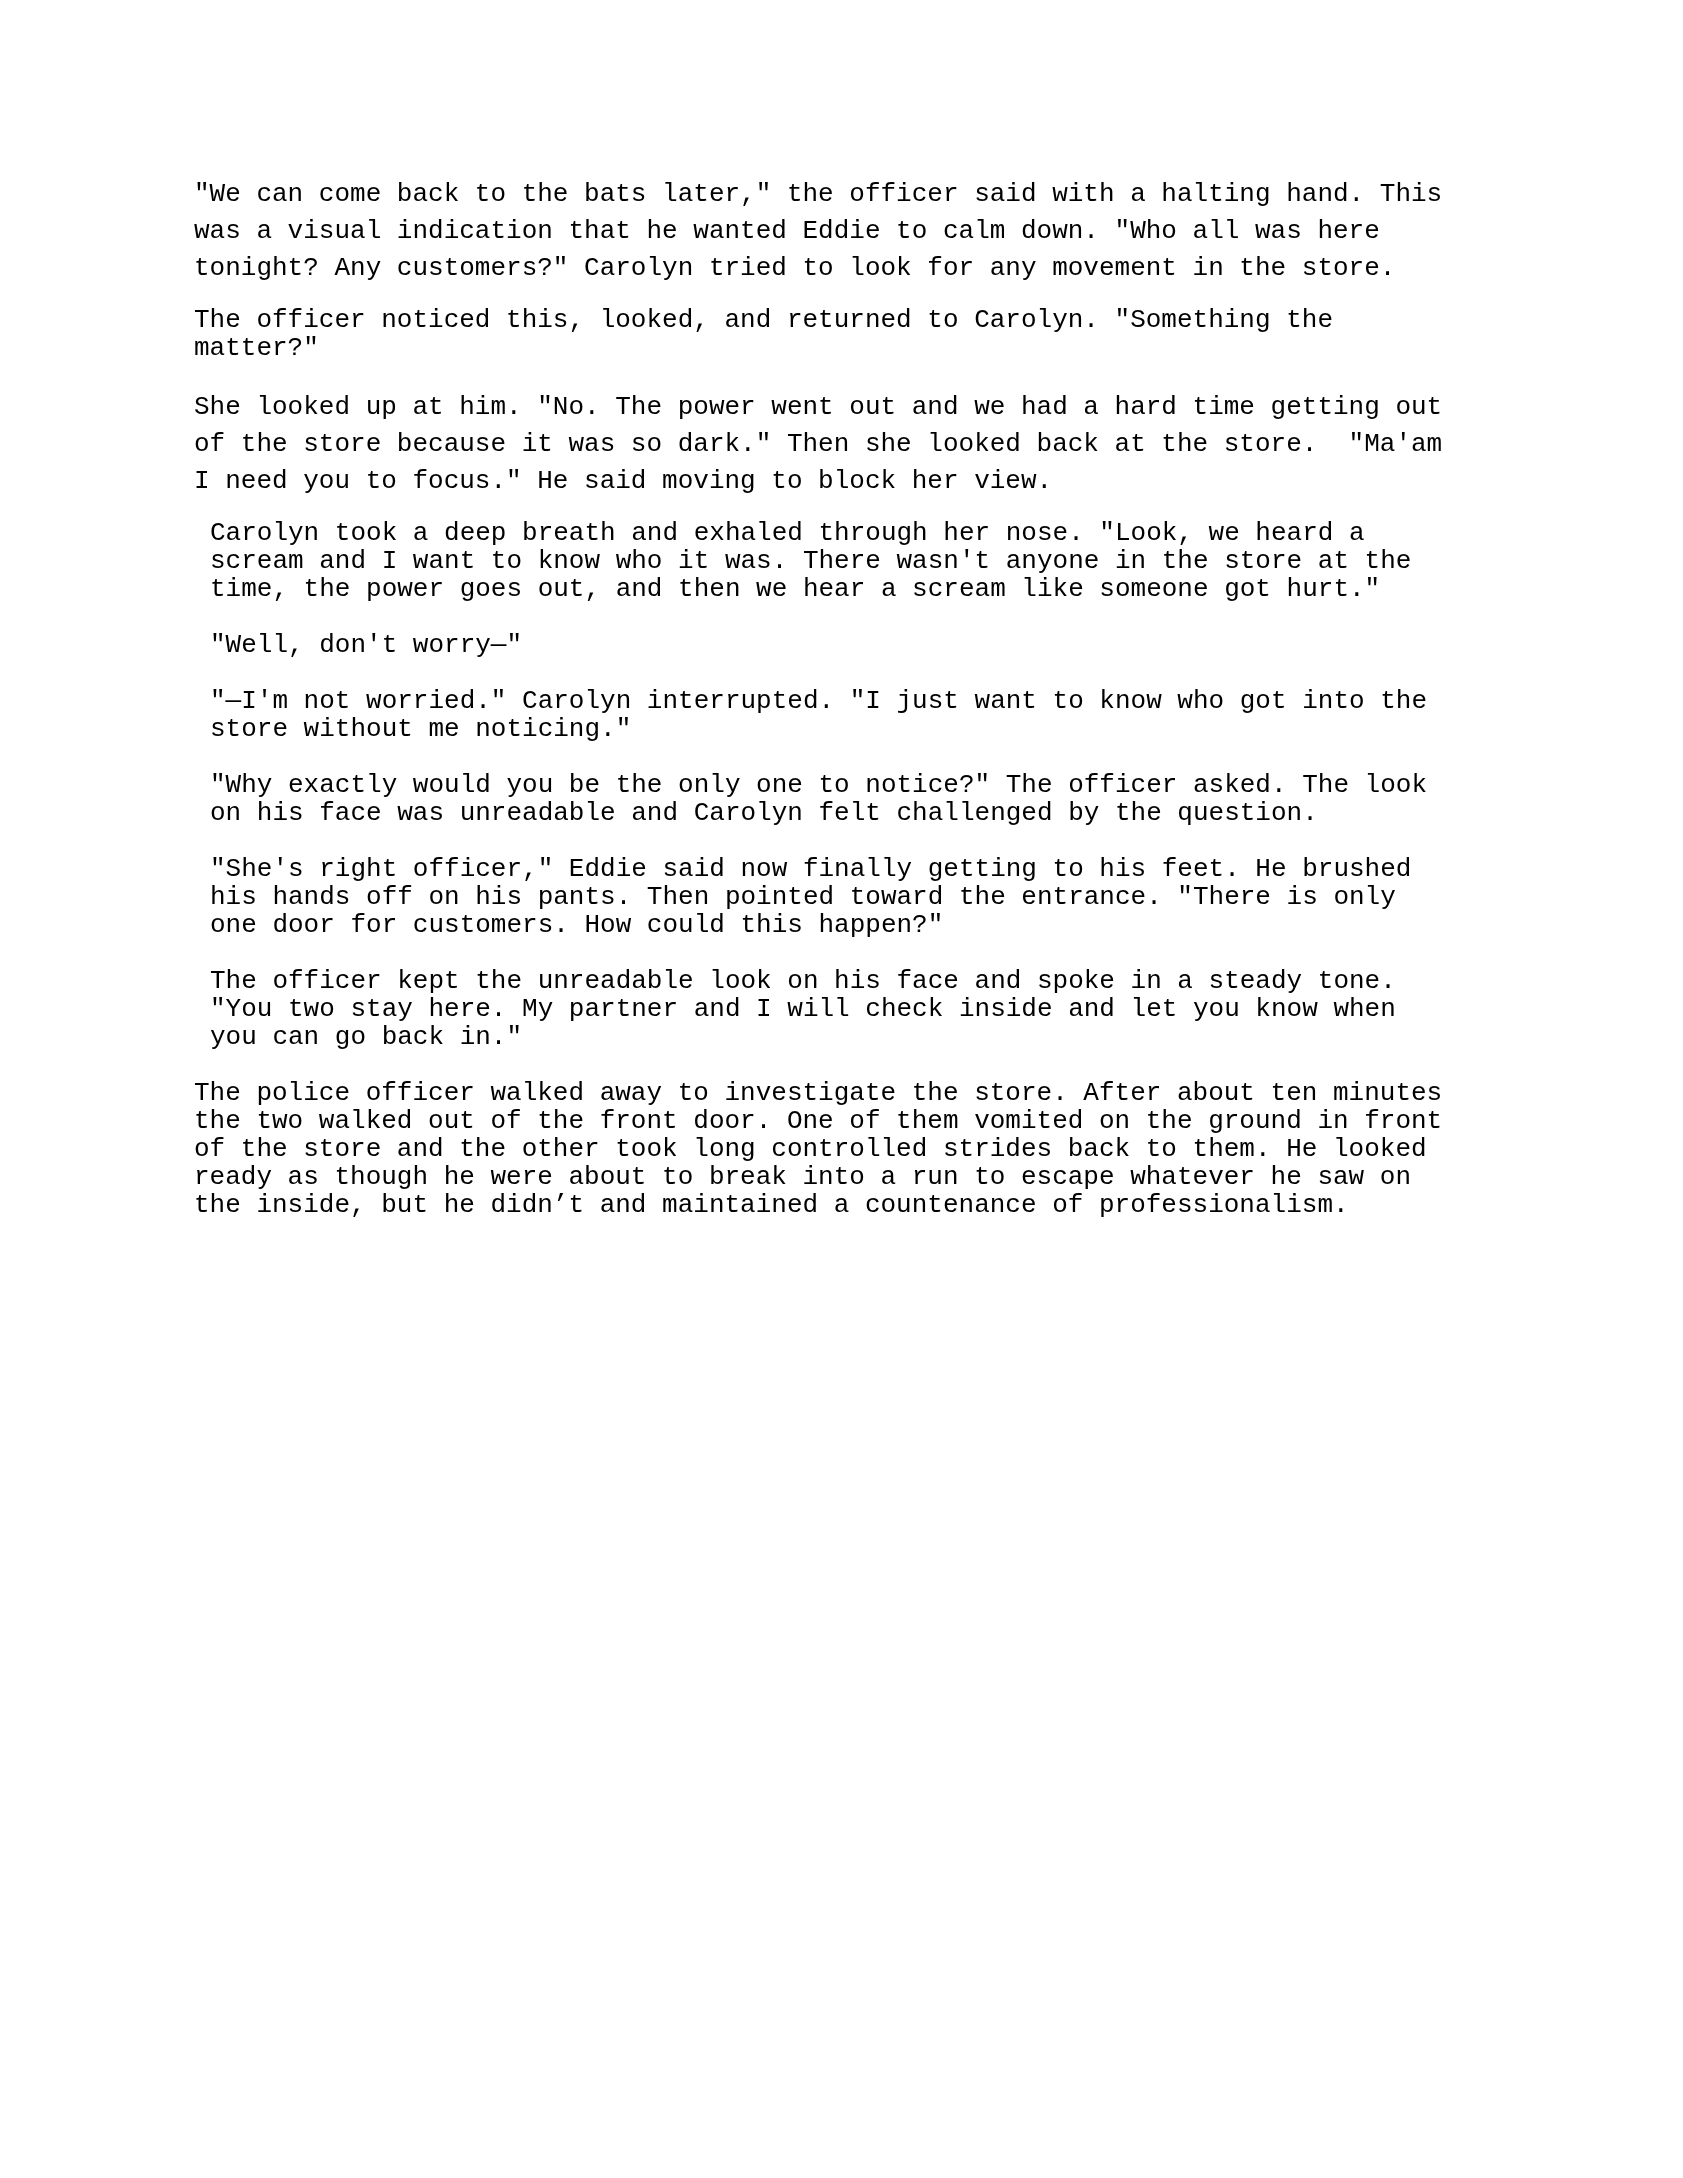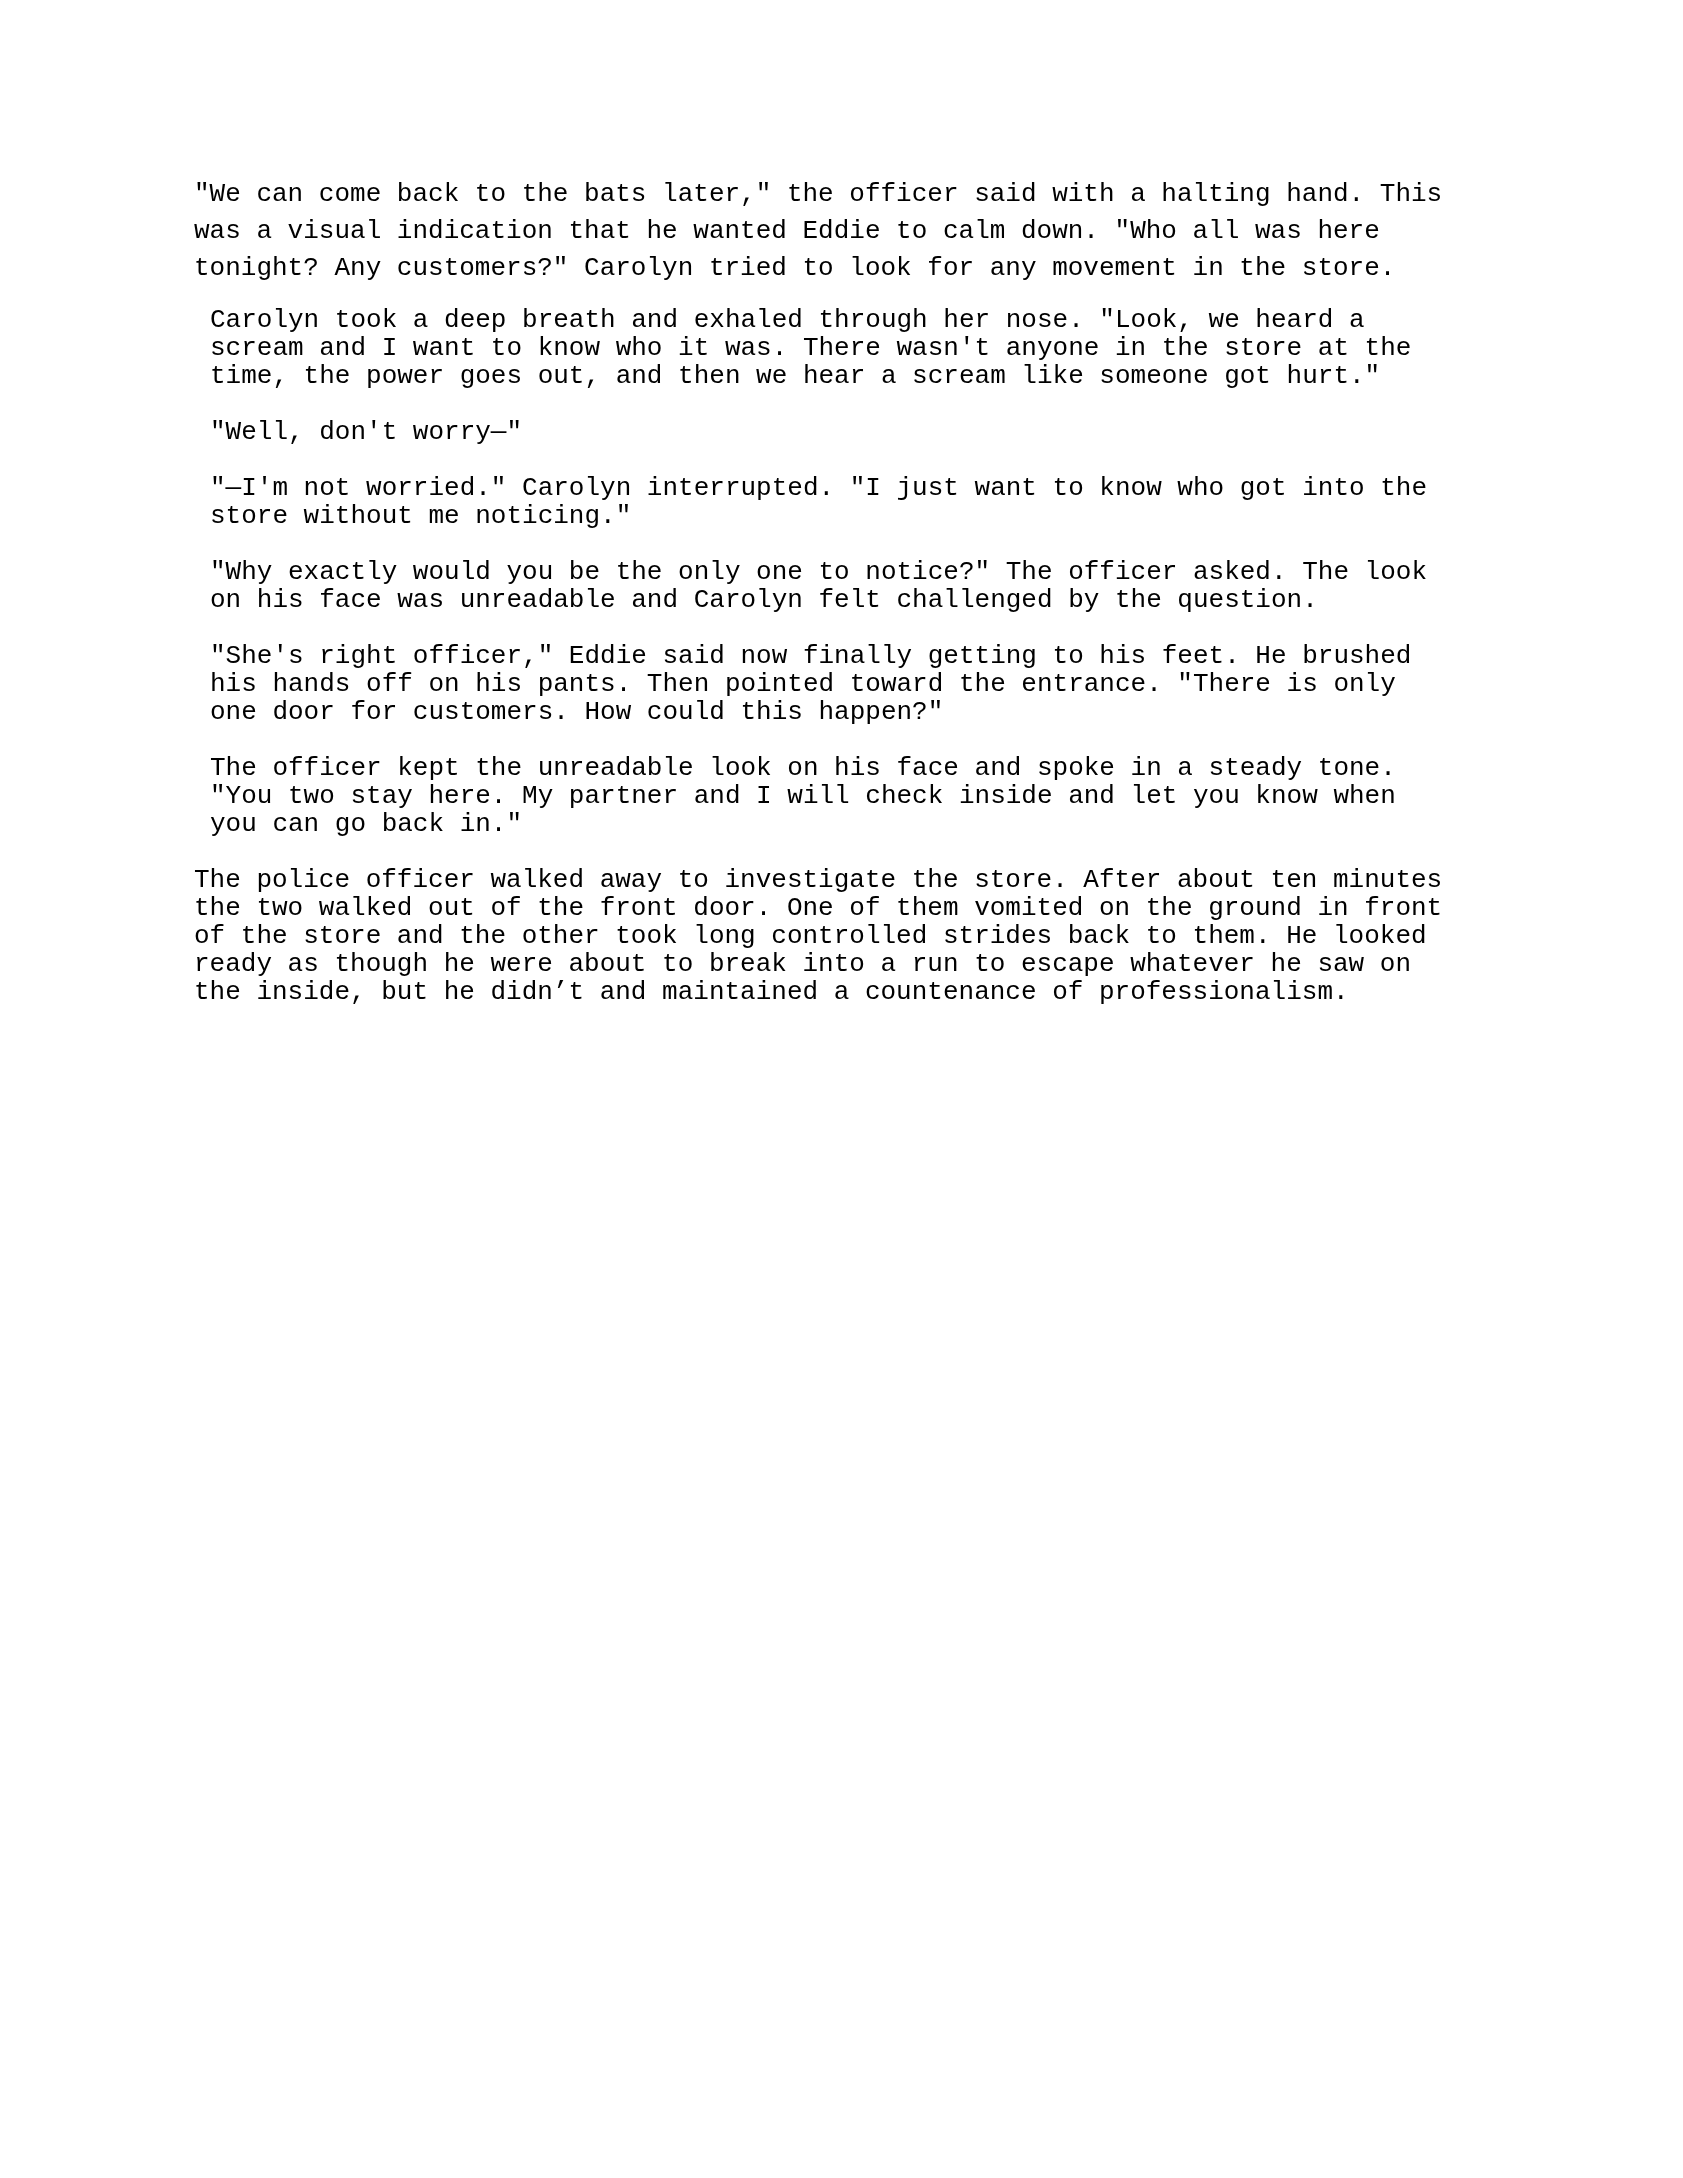--- a/index.html
+++ b/index.html
@@ -50,21 +50,23 @@
   .gap-c { margin-bottom: 28px; margin-left: 16px; }
 </style>
 </head>
 <body>
 
 <div class="page">
   <div class="text-column">
 
     <p class="para spaced gap-a">"We can come back to the bats later," the officer said with a halting hand. This was a visual indication that he wanted Eddie to calm down. "Who all was here tonight? Any customers?" Carolyn tried to look for any movement in the store.</p>
 
+    <p class="para single gap-b">The officer noticed this, looked, and returned to Carolyn. "Something the matter?"</p>
 
+    <p class="para spaced gap-a">She looked up at him. "No. The power went out and we had a hard time getting out of the store because it was so dark." Then she looked back at the store.  "Ma'am I need you to focus." He said moving to block her view.</p>
 
     <p class="para single gap-c">Carolyn took a deep breath and exhaled through her nose. "Look, we heard a scream and I want to know who it was. There wasn't anyone in the store at the time, the power goes out, and then we hear a scream like someone got hurt."</p>
 
     <p class="para single gap-c">"Well, don't worry—"</p>
 
     <p class="para single gap-c">"—I'm not worried." Carolyn interrupted. "I just want to know who got into the store without me noticing."</p>
 
     <p class="para single gap-c">"Why exactly would you be the only one to notice?" The officer asked. The look on his face was unreadable and Carolyn felt challenged by the question.</p>
 
     <p class="para single gap-c">"She's right officer," Eddie said now finally getting to his feet. He brushed his hands off on his pants. Then pointed toward the entrance. "There is only one door for customers. How could this happen?"</p>

